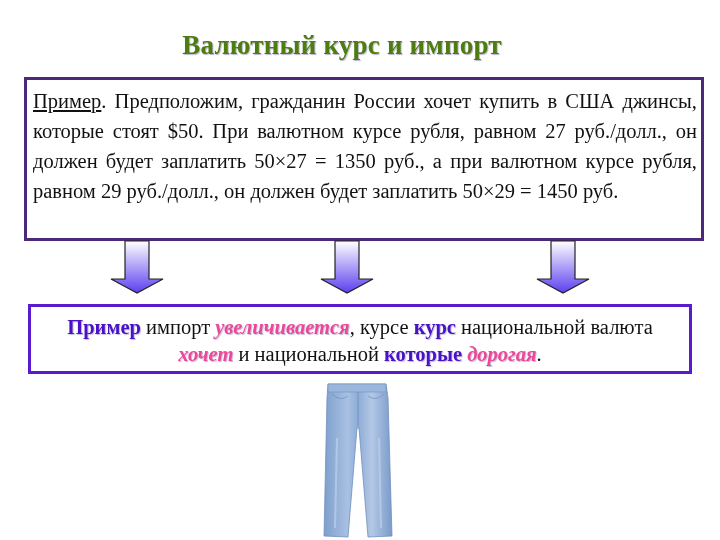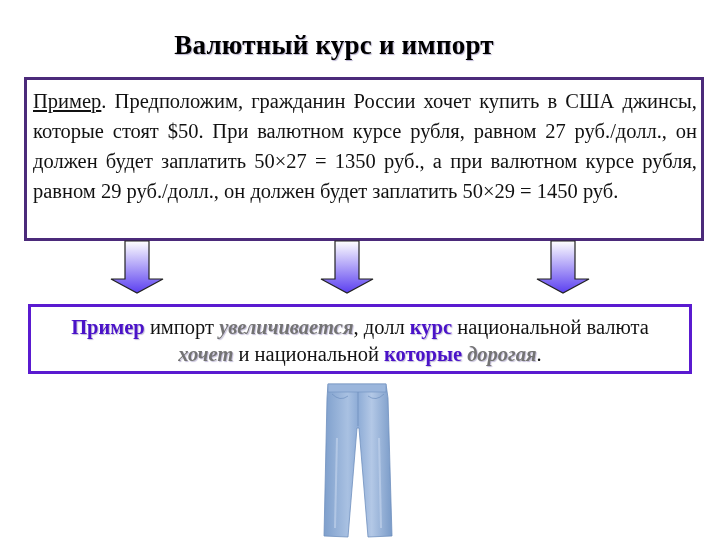--- a/index.html
+++ b/index.html
@@ -1,22 +1,22 @@
 <!DOCTYPE html>
 <html><head>
 <meta charset="utf-8">
 <style>
   html, body { margin: 0; padding: 0; }
   body {
     width: 720px; height: 540px; background: #ffffff; position: relative; overflow: hidden;
     font-family: "Liberation Serif", "DejaVu Serif", serif;
   }
   .title {
-    position: absolute; left: 4px; top: 30px; width: 660px; text-align: center;
-    font-size: 27px; font-weight: bold; color: #000000;
+    position: absolute; left: 12px; top: 30px; width: 660px; text-align: center;
+    font-size: 27px; font-weight: bold; color: #4d7c0f;
     text-shadow: 1px 1px 1px #b9b3cf;
     letter-spacing: 0.2px;
   }
   .example-box {
     position: absolute; left: 24px; top: 77px; width: 664px; height: 152px;
     border: 3px solid #4b2a7a; background: #fff;
     padding: 6px 4px 0 6px; box-sizing: content-box;
   }
   .example-text {
     font-size: 20.5px; line-height: 30px; color: #111; text-align: justify;
@@ -26,21 +26,21 @@
     position: absolute; top: 240px; width: 58px; height: 55px;
   }
   .conclusion-box {
     position: absolute; left: 28px; top: 304px; width: 658px; height: 64px;
     border: 3px solid #5a1ad0; background: #fff;
   }
   .conclusion-text {
     text-align: center; font-size: 20.5px; line-height: 27px; color: #111; padding-top: 7px;
   }
   .hl-b { color: #4a12c8; font-weight: bold; text-shadow: 1px 1px 1px #c2bcd8; }
-  .hl-bi { color: #737373; font-weight: bold; font-style: italic; text-shadow: 1px 1px 1px #c2bcd8; }
+  .hl-bi { color: #ec4899; font-weight: bold; font-style: italic; text-shadow: 1px 1px 1px #c2bcd8; }
   .jeans {
     position: absolute; left: 318px; top: 378px; width: 80px; height: 162px;
   }
 </style>
 </head>
 <body>
 
 <div class="title">Валютный курс и импорт</div>
 
 <div class="example-box">
@@ -58,21 +58,21 @@
 </svg>
 <svg class="arrow" style="left:318px" viewBox="0 0 58 55">
   <polygon points="17,1 41,1 41,39 55,39 29,53 3,39 17,39" fill="url(#ag)" stroke="#222" stroke-width="1.2"></polygon>
 </svg>
 <svg class="arrow" style="left:534px" viewBox="0 0 58 55">
   <polygon points="17,1 41,1 41,39 55,39 29,53 3,39 17,39" fill="url(#ag)" stroke="#222" stroke-width="1.2"></polygon>
 </svg>
 
 <div class="conclusion-box">
   <div class="conclusion-text">
-    <span class="hl-b">Пример</span><span> импорт </span><span class="hl-bi">увеличивается</span><span>, долл </span><span class="hl-b">курс</span><span> национальной валюта </span><br><span class="hl-bi">хочет</span><span> и национальной </span><span class="hl-b">которые</span><span> </span><span class="hl-bi">дорогая</span><span>.</span>
+    <span class="hl-b">Пример</span><span> импорт </span><span class="hl-bi">увеличивается</span><span>, курсе </span><span class="hl-b">курс</span><span> национальной валюта </span><br><span class="hl-bi">хочет</span><span> и национальной </span><span class="hl-b">которые</span><span> </span><span class="hl-bi">дорогая</span><span>.</span>
   </div>
 </div>
 
 <svg class="jeans" viewBox="0 0 80 162">
   <defs>
     <linearGradient id="jg" x1="0" y1="0" x2="1" y2="0">
       <stop offset="0" stop-color="#7e9fcc"></stop>
       <stop offset="0.35" stop-color="#a9c1e2"></stop>
       <stop offset="0.5" stop-color="#8eacd6"></stop>
       <stop offset="0.7" stop-color="#b3c8e6"></stop>

